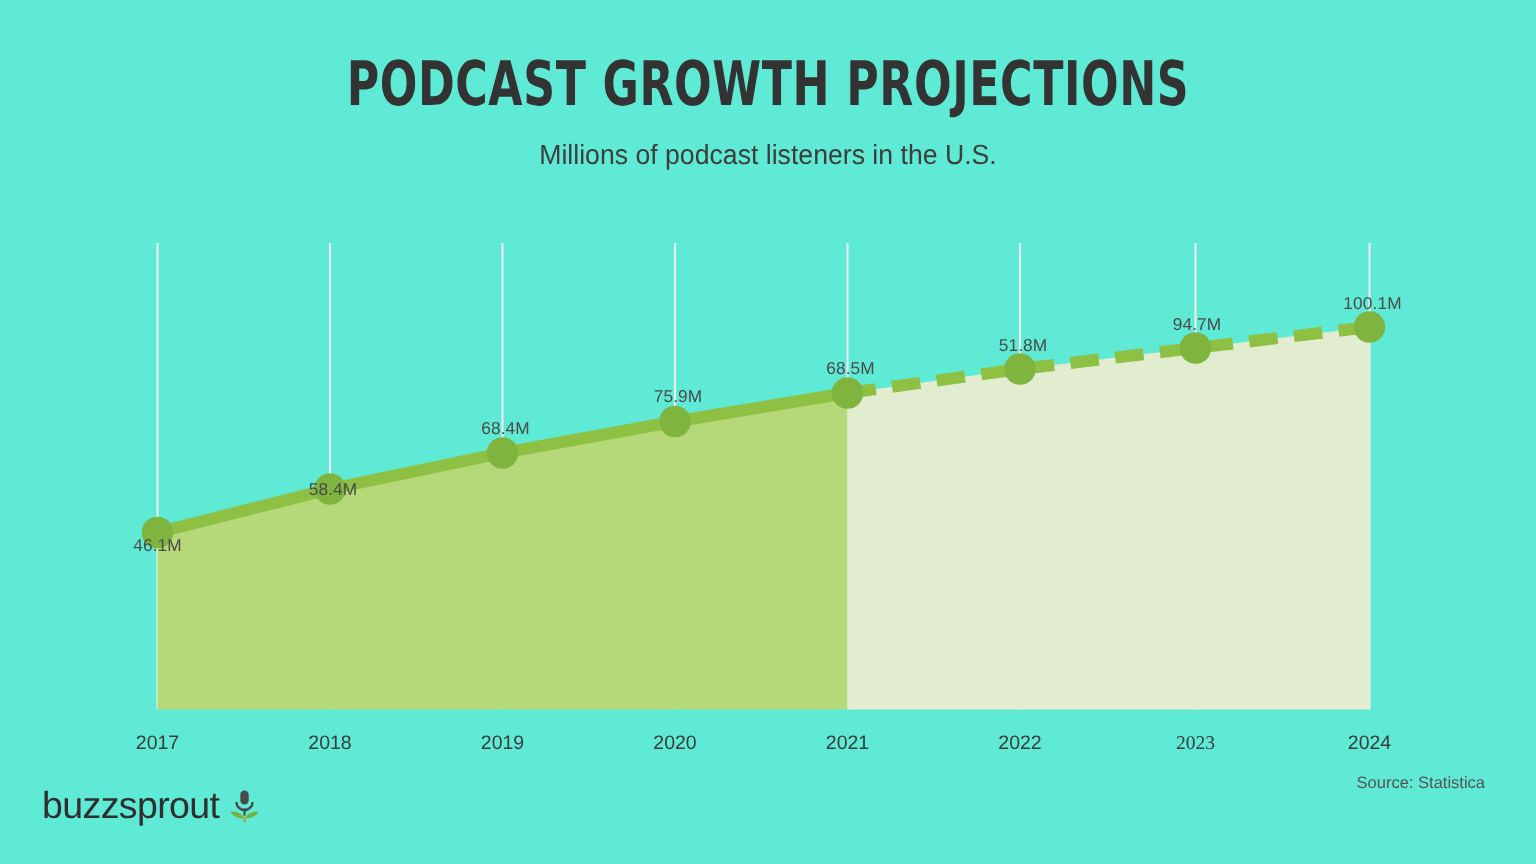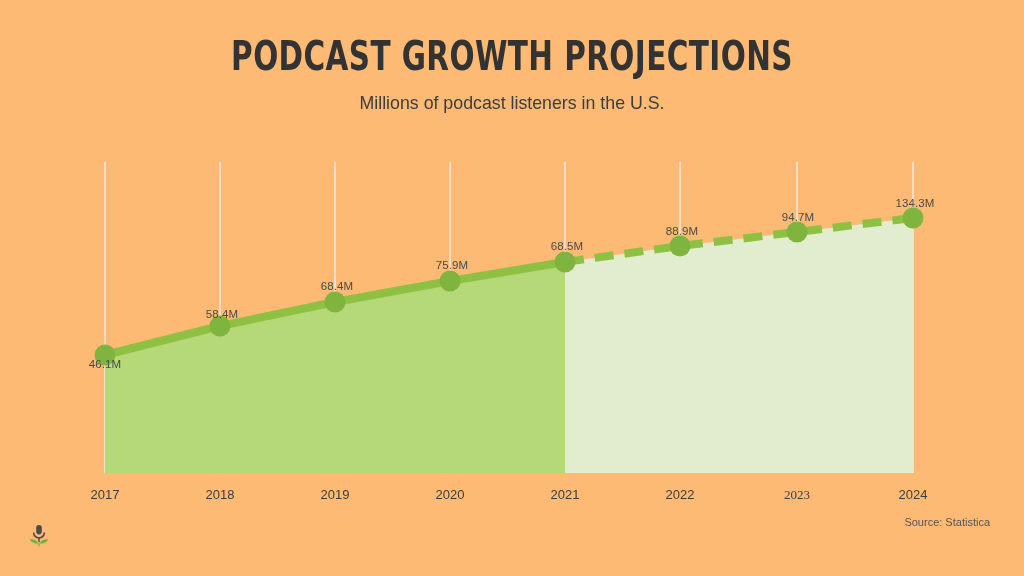--- a/index.html
+++ b/index.html
@@ -12,21 +12,21 @@
     height: 576px;
     overflow: hidden;
     font-family: "Liberation Sans", sans-serif;
     position: relative;
   }
 
   #page {
     position: relative;
     width: 1024px;
     height: 576px;
-    background: #fdba74;
+    background: #5eead4;
   }
 
   
   .header {
     position: absolute;
     left: 0;
     top: 0;
     width: 1024px;
     text-align: center;
   }
@@ -160,39 +160,40 @@
         <circle cx="335" cy="302" r="10.5" fill="#7fb53f"></circle>
         <circle cx="450" cy="281" r="10.5" fill="#7fb53f"></circle>
         <circle cx="565" cy="262" r="10.5" fill="#7fb53f"></circle>
         <circle cx="680" cy="246" r="10.5" fill="#7fb53f"></circle>
         <circle cx="797" cy="232" r="10.5" fill="#7fb53f"></circle>
         <circle cx="913" cy="218" r="10.5" fill="#7fb53f"></circle>
       </g>
     </svg>
 
     <span class="value-label" style="left:105px; top:334px;margin-top:24px;">46.1M</span>
-    <span class="value-label" style="left:222px; top:308px;">58.4M</span>
+    <span class="value-label" style="left:222px; top:321px;">58.4M</span>
     <span class="value-label" style="left:337px; top:280px;">68.4M</span>
     <span class="value-label" style="left:452px; top:259px;">75.9M</span>
     <span class="value-label" style="left:567px; top:240px;">68.5M</span>
-    <span class="value-label" style="left:682px; top:225px;">88.9M</span>
+    <span class="value-label" style="left:682px; top:225px;">51.8M</span>
     <span class="value-label" style="left:798px; top:211px;text-align:center;">94.7M</span>
-    <span class="value-label" style="left:915px; top:197px;">134.3M</span>
+    <span class="value-label" style="left:915px; top:197px;">100.1M</span>
 
     <span class="axis-label" style="left:105px;">2017</span>
     <span class="axis-label" style="left:220px;">2018</span>
     <span class="axis-label" style="left:335px;">2019</span>
     <span class="axis-label" style="left:450px;">2020</span>
     <span class="axis-label" style="left:565px;">2021</span>
     <span class="axis-label" style="left:680px;">2022</span>
     <span class="axis-label" style="left:797px;font-family:Liberation Serif, serif;">2023</span>
     <span class="axis-label" style="left:913px;">2024</span>
   </div>
 
   <div class="logo">
+    <span class="logo-text">buzzsprout</span>
     <svg class="logo-mark" viewBox="0 0 22 24">
 
       <rect x="8.2" y="1" width="5.6" height="9.4" rx="2.8" fill="#4a4a4a"></rect>
 
       <path d="M5.6,8.6 a5.4,5.4 0 0 0 10.8,0" fill="none" stroke="#4a4a4a" stroke-width="1.6"></path>
 
       <rect x="10.3" y="13" width="1.4" height="5" fill="#4a4a4a"></rect>
 
       <path d="M10.4,19.5 C6.8,19.9 3.4,18.3 1.6,15.4 C5.2,14.6 9,16.1 10.4,19.5 Z" fill="#76b043"></path>
 

